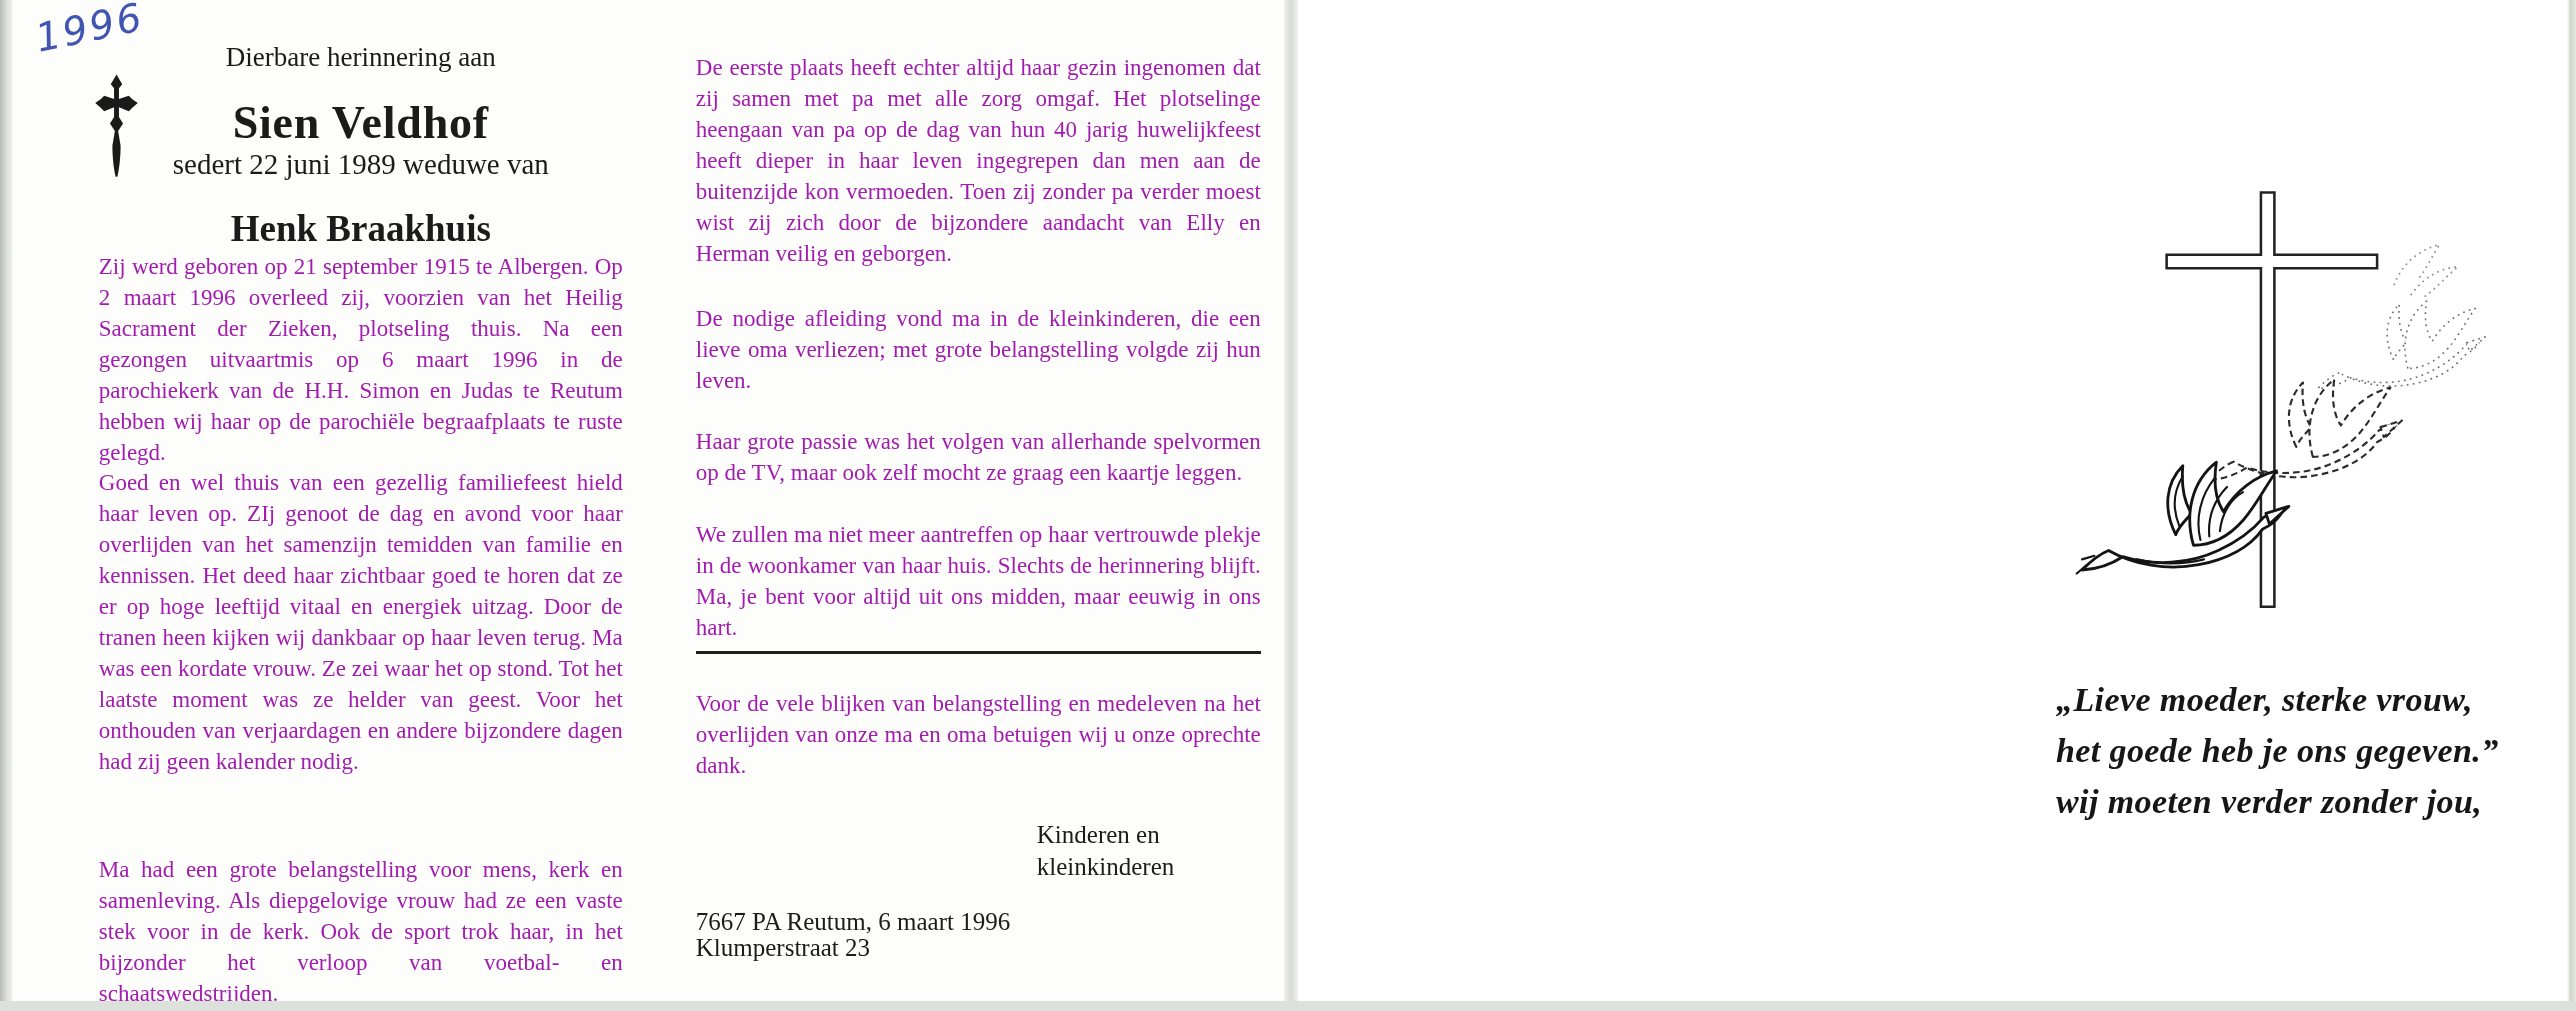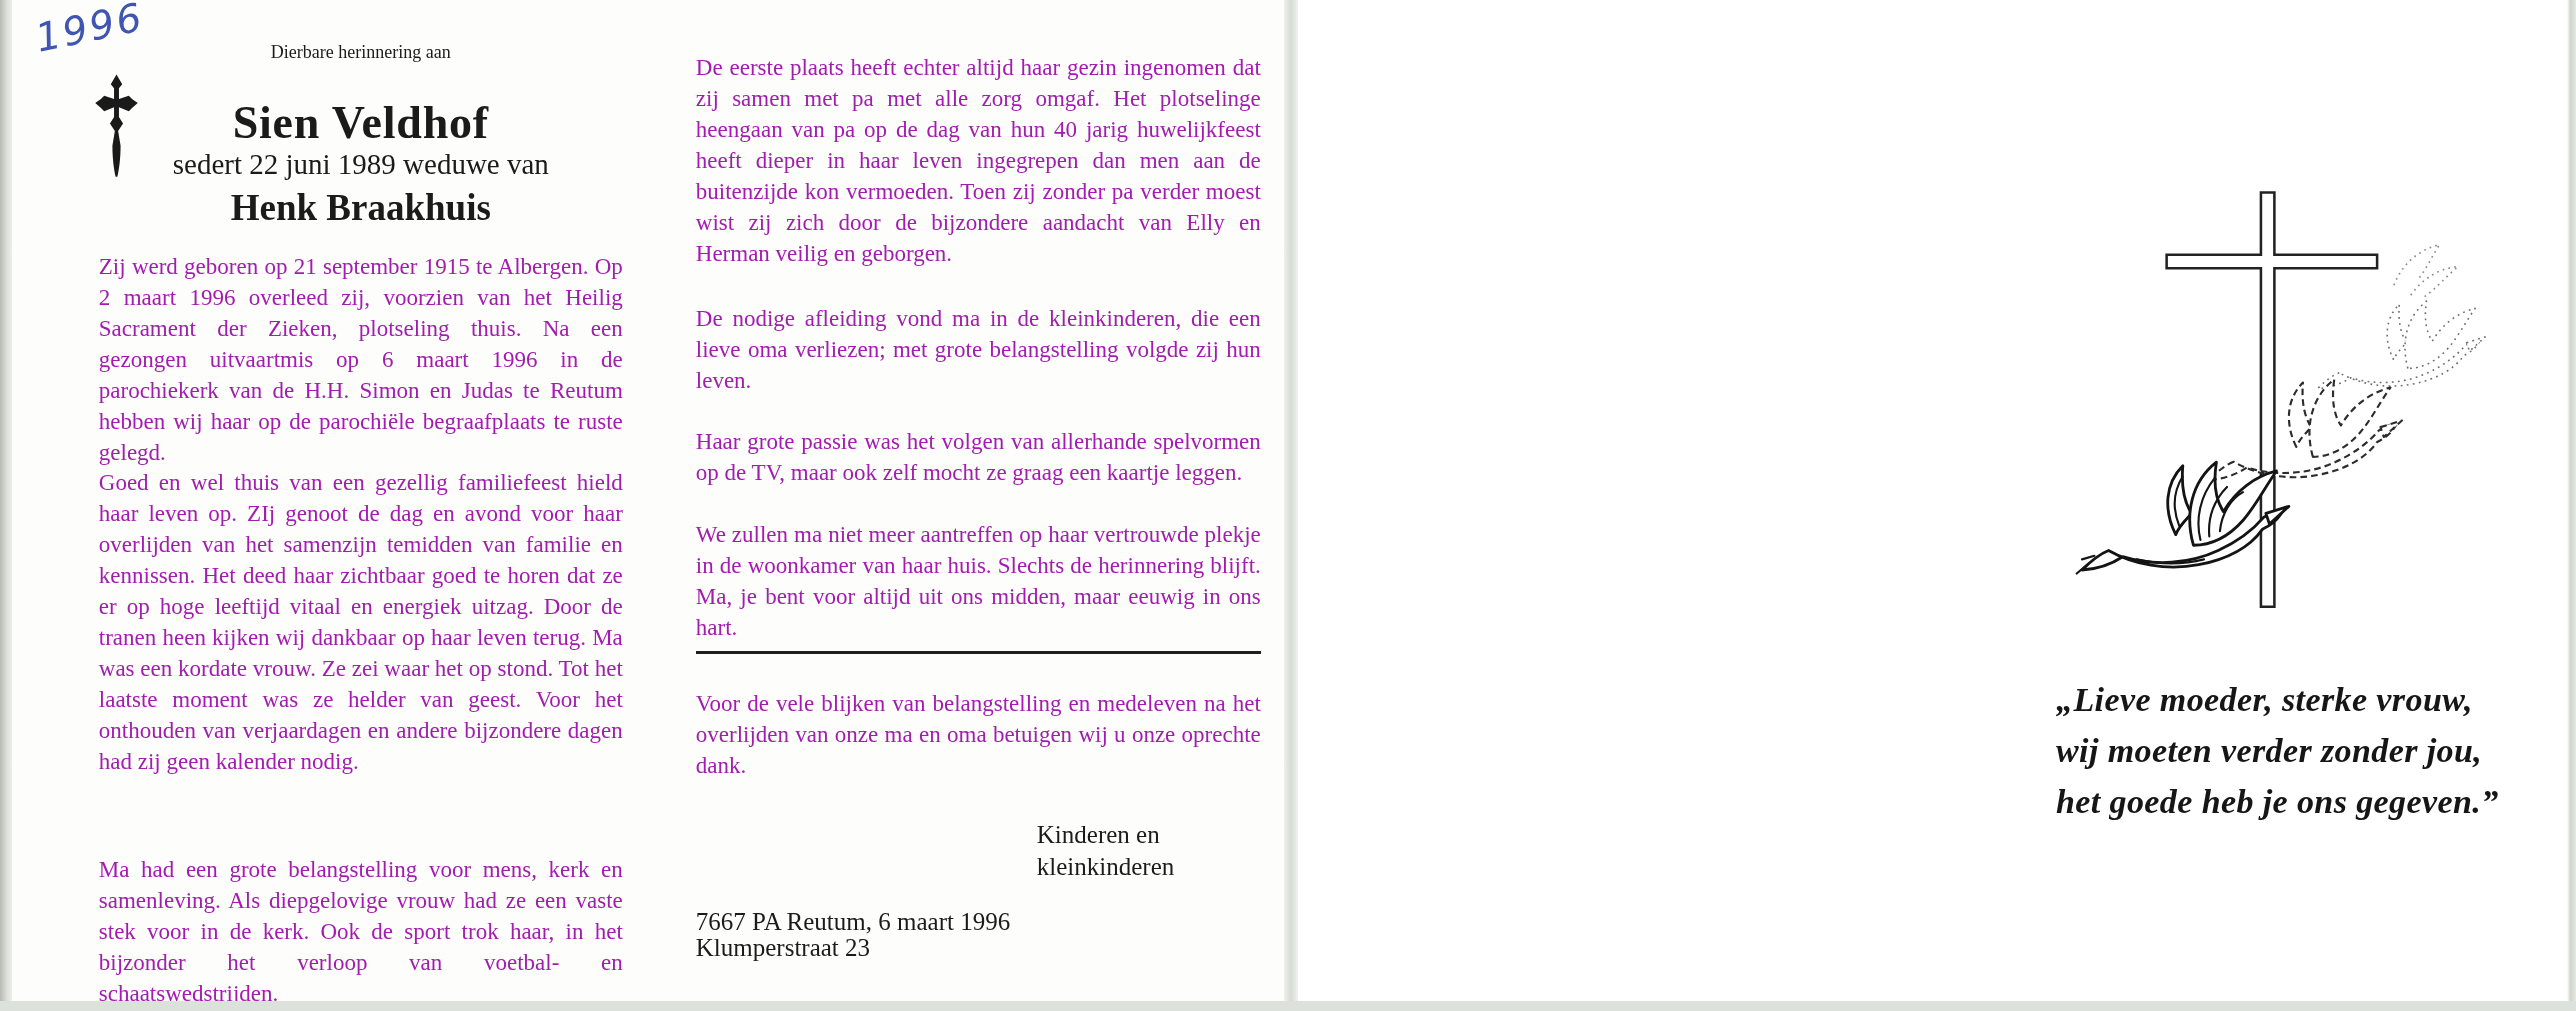--- a/index.html
+++ b/index.html
@@ -22,24 +22,24 @@
   
   .year{position:absolute;left:23.6px;top:5px;font-family:"DejaVu Sans",sans-serif;
     font-style:italic;font-size:39px;font-weight:500;color:#4054b2;
     transform:rotate(-12deg);letter-spacing:2.5px;}
 
   
   .ornament{position:absolute;left:81px;top:72px;width:47px;height:108px;}
 
   
   .hblock{position:absolute;left:87px;width:524px;text-align:center;}
-  .h-intro{top:42px;font-size:18px;}
+  .h-intro{top:42px;font-size:27px;}
   .h-name{top:96px;font-size:46px;font-weight:bold;letter-spacing:0.8px;}
   .h-widow{top:148px;font-size:29px;}
-  .h-husband{top:186px;font-size:37px;font-weight:bold;}
+  .h-husband{top:207px;font-size:37px;font-weight:bold;}
 
   
   .body{position:absolute;margin:0;font-size:23px;line-height:31px;
     text-align:justify;color:#a21caf;}
   .col1{left:87px;width:524px;}
   .col2{left:684px;width:565px;}
   .p1{top:251px;}  .p2{top:467px;}  .p3{top:854px;}
   .q1{top:52px;}   .q2{top:303px;}  .q3{top:426px;} .q4{top:519px;}
   .divider{position:absolute;left:684px;top:651px;width:565px;height:2.5px;
     background:#1f1f1f;}
@@ -142,21 +142,21 @@
         <path class="hatch" d="M134,90 C132,68 140,48 154,34"></path>
         <path class="hatch" d="M146,84 C148,64 158,48 172,40"></path>
         <path class="hatch" d="M100,78 C92,58 94,38 104,22"></path>
         <path class="hatch" d="M52,116 C78,122 104,122 128,116"></path>
         <path class="hatch" d="M-4,122 L-16,132 M4,112 L-10,116"></path>
       </g>
     </svg>
 
     <div class="quote">
       <div class="quote-line">„Lieve moeder, sterke vrouw,</div>
+      <div class="quote-line">het goede heb je ons gegeven.”</div>
       <div class="quote-line">wij moeten verder zonder jou,</div>
-      <div class="quote-line">het goede heb je ons gegeven.”</div>
     </div>
   </div>
 
   <div class="edge-right"></div>
   <div class="edge-bottom"></div>
 </div>
 
 
 </body></html>

